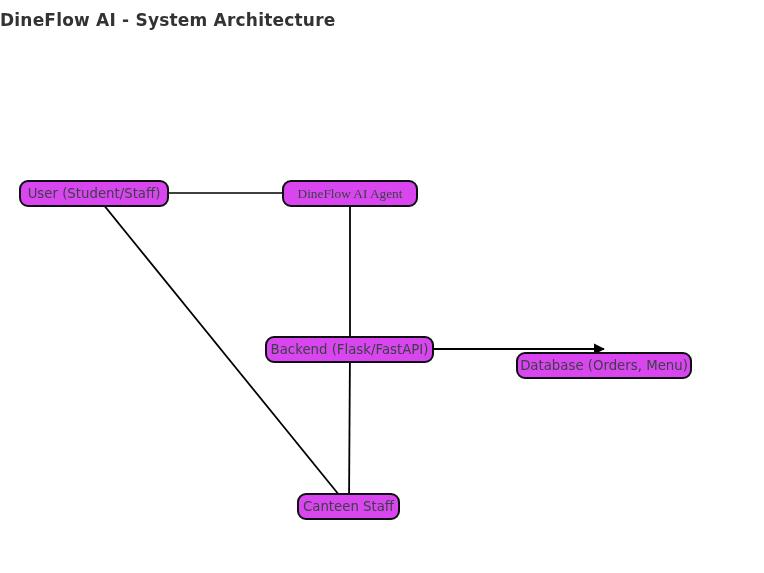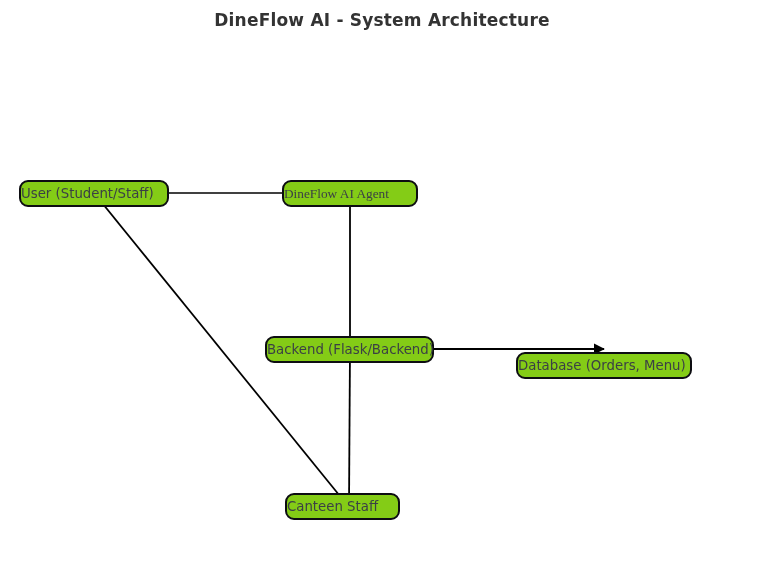--- a/index.html
+++ b/index.html
@@ -17,45 +17,46 @@
     position: relative;
     width: 764px;
     height: 573px;
     background: #ffffff;
   }
   #diagram-title {
     position: absolute;
     left: 0;
     top: 10px;
     width: 764px;
-    text-align: center;
+    text-align: left;
     font-size: 17px;
     font-weight: bold;
     color: #333333;
     letter-spacing: 0.2px;
     font-family: "DejaVu Sans", sans-serif;
   }
   #edge-layer {
     position: absolute;
     left: 0;
     top: 0;
     width: 764px;
     height: 573px;
   }
   .graph-node {
     position: absolute;
     box-sizing: border-box;
-    background: #84cc16;
+    background: #d946ef;
     border: 2.2px solid #0d0d12;
     border-radius: 9px;
     color: #3b4045;
     font-size: 13.3px;
     font-family: "DejaVu Sans", sans-serif;
     display: flex;
     align-items: center;
+    justify-content: center;
     white-space: nowrap;
     line-height: 1;
     height: 27px;
     z-index: 3;
   }
   .node-label {
     pointer-events: none;
   }
 </style>
 </head>
@@ -85,24 +86,24 @@
 
   <div class="graph-node" style="left:19px; top:180px; width:150px;">
     <span class="node-label">User (Student/Staff)</span>
   </div>
 
   <div class="graph-node" style="left:282px; top:180px; width:136px;font-family:Liberation Serif, serif;">
     <span class="node-label">DineFlow AI Agent</span>
   </div>
 
   <div class="graph-node" style="left:265px; top:336px; width:169px;">
-    <span class="node-label">Backend (Flask/Backend)</span>
+    <span class="node-label">Backend (Flask/FastAPI)</span>
   </div>
 
   <div class="graph-node" style="left:516px; top:336px; width:176px;margin-top:16px;">
     <span class="node-label">Database (Orders, Menu)</span>
   </div>
 
-  <div class="graph-node" style="left:285px; top:493px; width:115px;">
+  <div class="graph-node" style="left:297px; top:493px; width:103px;">
     <span class="node-label">Canteen Staff</span>
   </div>
 
 </div>
 
 </body></html>

